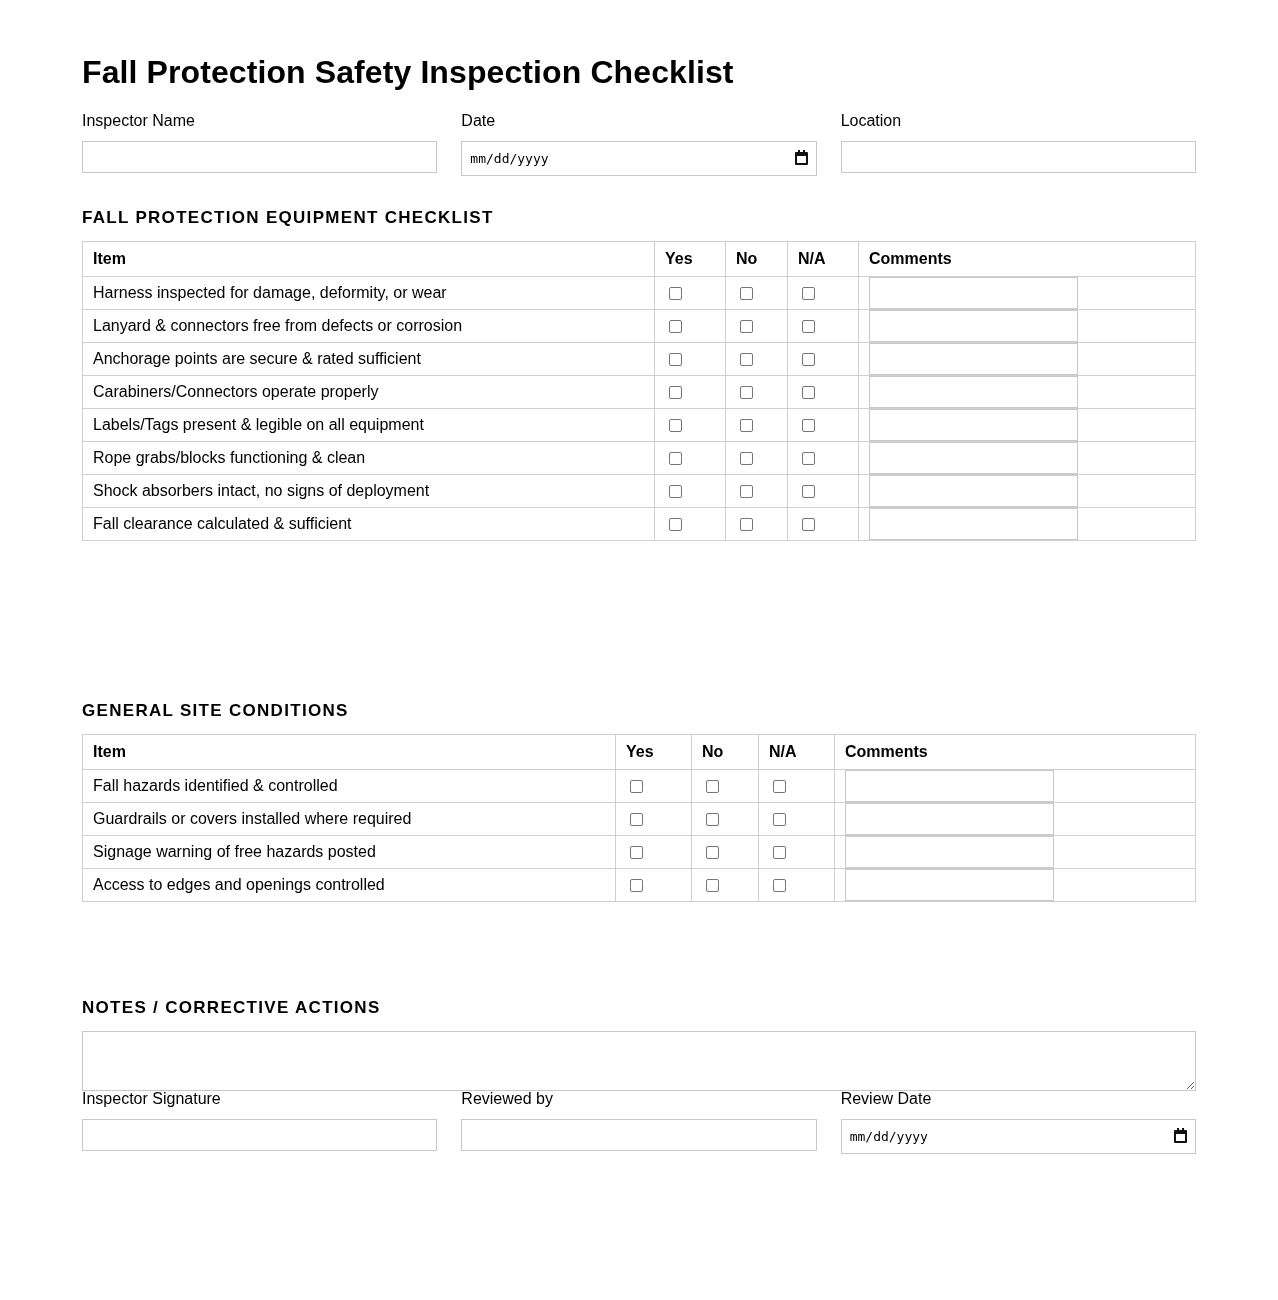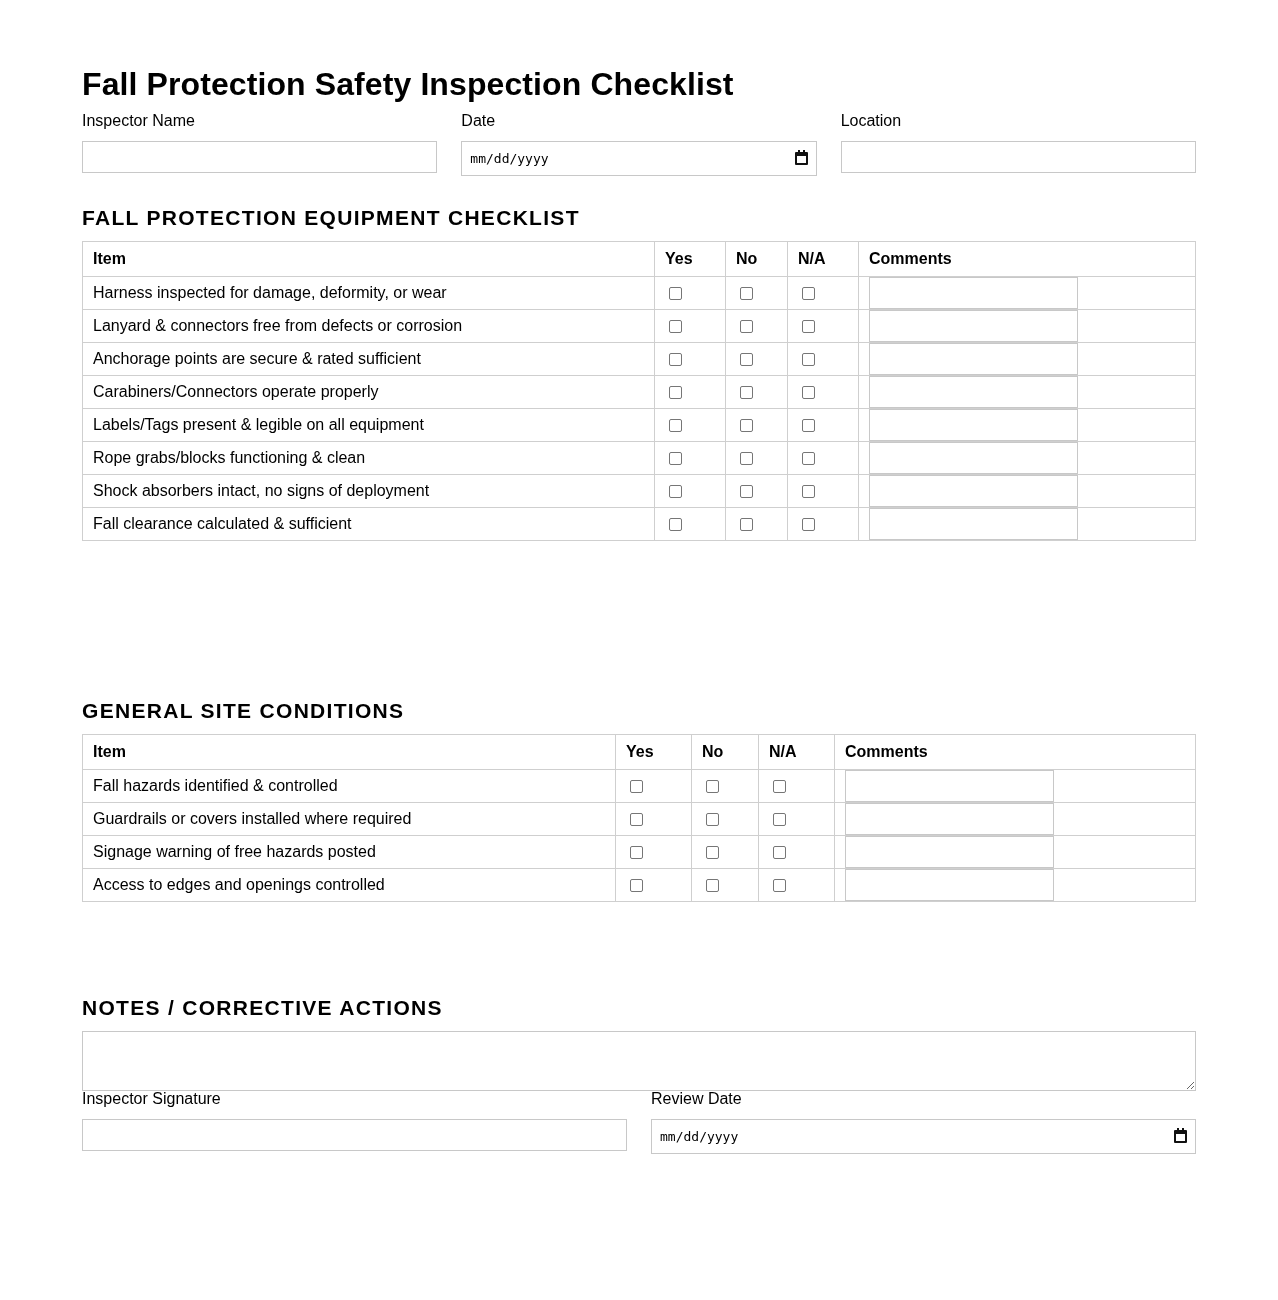--- a/index.html
+++ b/index.html
@@ -5,21 +5,21 @@
   * { box-sizing: border-box; }
   html, body { margin: 0; padding: 0; background: #ffffff; }
   body {
     width: 1278px; height: 1300px;
     font-family: "Liberation Sans", sans-serif;
     color: #000;
     position: relative;
   }
   .page { position: absolute; left: 82px; top: 0; width: 1114px; }
   h1 {
-    margin: 0; position: absolute; top: 64px; left: 0;
+    margin: 0; position: absolute; top: 52px; left: 0;
     font-size: 32px; font-weight: bold; line-height: 40px; letter-spacing: 0.1px;
   }
   .field-row { position: absolute; left: 0; width: 1114px; display: flex; gap: 24px; }
   .field { flex: 1; position: relative; }
   .field label { display: block; font-size: 16px; line-height: 20px; }
   .txt {
     display: block; width: 100%; height: 32px;
     border: 1px solid #c8c8c8; background: #fff; border-radius: 0;
     font-family: "Liberation Sans", sans-serif; font-size: 14px; padding: 4px 8px;
   }
@@ -32,21 +32,21 @@
   .cal-icon {
     width: 13px; height: 13px; border: 2px solid #111; border-top-width: 4px;
     border-radius: 1px; position: relative;
   }
   .cal-icon::before, .cal-icon::after {
     content: ""; position: absolute; top: -6px; width: 2px; height: 3px; background: #111;
   }
   .cal-icon::before { left: 1px; } .cal-icon::after { right: 1px; }
   h2 {
     position: absolute; left: 0; margin: 0;
-    font-size: 21px; font-weight: bold; letter-spacing: 1.3px; line-height: 20px;
+    font-size: 17px; font-weight: bold; letter-spacing: 1.3px; line-height: 20px;
   }
   table.check { position: absolute; left: 0; width: 1114px; border-collapse: collapse; }
   table.check th, table.check td {
     border: 1px solid #cfcfcf; text-align: left; padding: 0 10px; font-size: 16px;
   }
   table.check th { height: 35px; font-weight: bold; }
   table.check td { height: 32px; }
   .cb {
     display: inline-block; width: 13px; height: 13px; border: 1px solid #767676;
     border-radius: 2px; background: #fff; vertical-align: middle; margin-left: 4px;
@@ -238,20 +238,24 @@
 
   <h2 style="top:998px;">NOTES / CORRECTIVE ACTIONS</h2>
   <textarea class="notes" style=""></textarea>
 
   <div class="field-row" style="top:1089px;">
     <div class="field">
       <label>Inspector Signature</label>
       <input class="txt" style="margin-top: 10px;" type="text">
     </div>
     <div class="field">
+      <label>Reviewed by</label>
+      <input class="txt" style="margin-top: 10px;" type="text">
+    </div>
+    <div class="field">
       <label>Review Date</label>
       <div class="date" style="margin-top:10px;">
         <span>mm/dd/yyyy</span>
         <span class="cal-icon"></span>
       </div>
     </div>
   </div>
 </div>
 
 </body></html>

